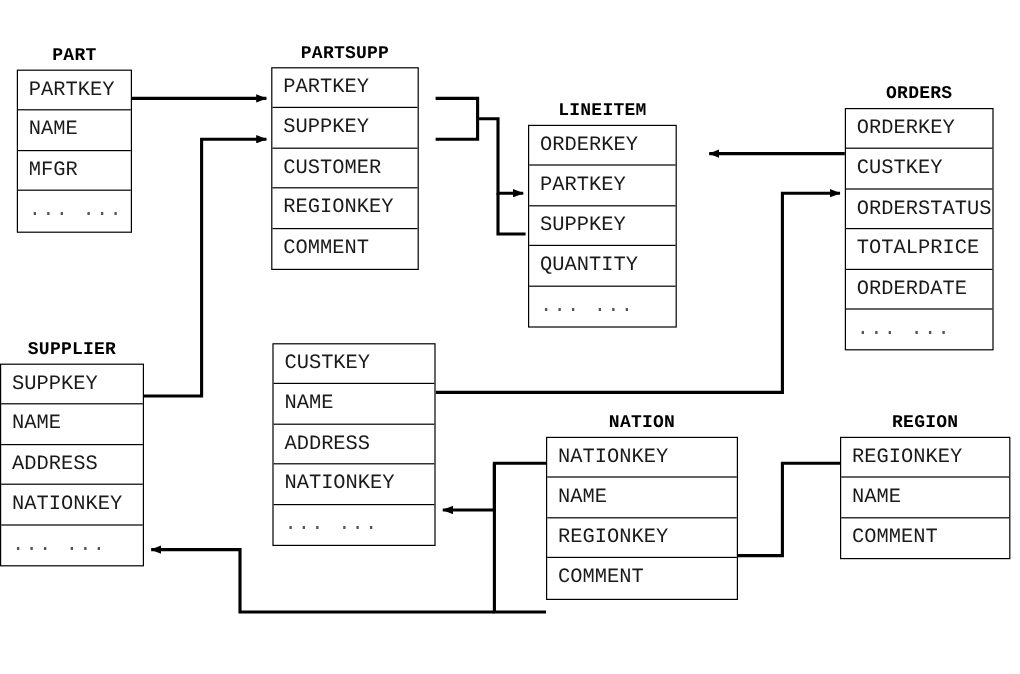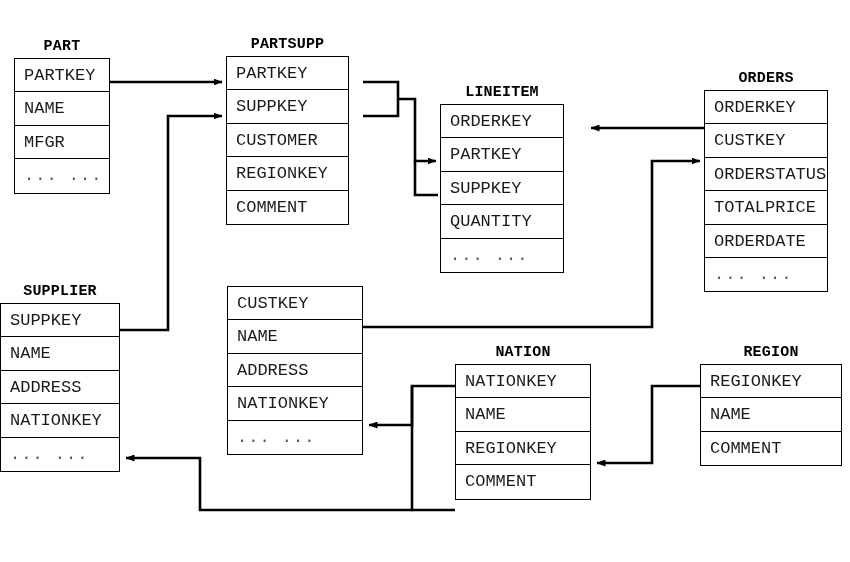--- a/index.html
+++ b/index.html
@@ -155,21 +155,21 @@
   <div class="table-node" style="left:227px; top:286px; width:136px;">
     <div class="table-box">
       <div class="field-row">CUSTKEY</div>
       <div class="field-row">NAME</div>
       <div class="field-row">ADDRESS</div>
       <div class="field-row">NATIONKEY</div>
       <div class="field-row ellipsis">... ...</div>
     </div>
   </div>
 
-  <div class="table-node" style="left:455px; top:344px; width:136px;">
+  <div class="table-node" style="left:455px; top:344px; width:160px;">
     <div class="table-title">NATION</div>
     <div class="table-box">
       <div class="field-row">NATIONKEY</div>
       <div class="field-row">NAME</div>
       <div class="field-row">REGIONKEY</div>
       <div class="field-row">COMMENT</div>
     </div>
   </div>
 
   <div class="table-node" style="left:700px; top:344px; width:142px;">

